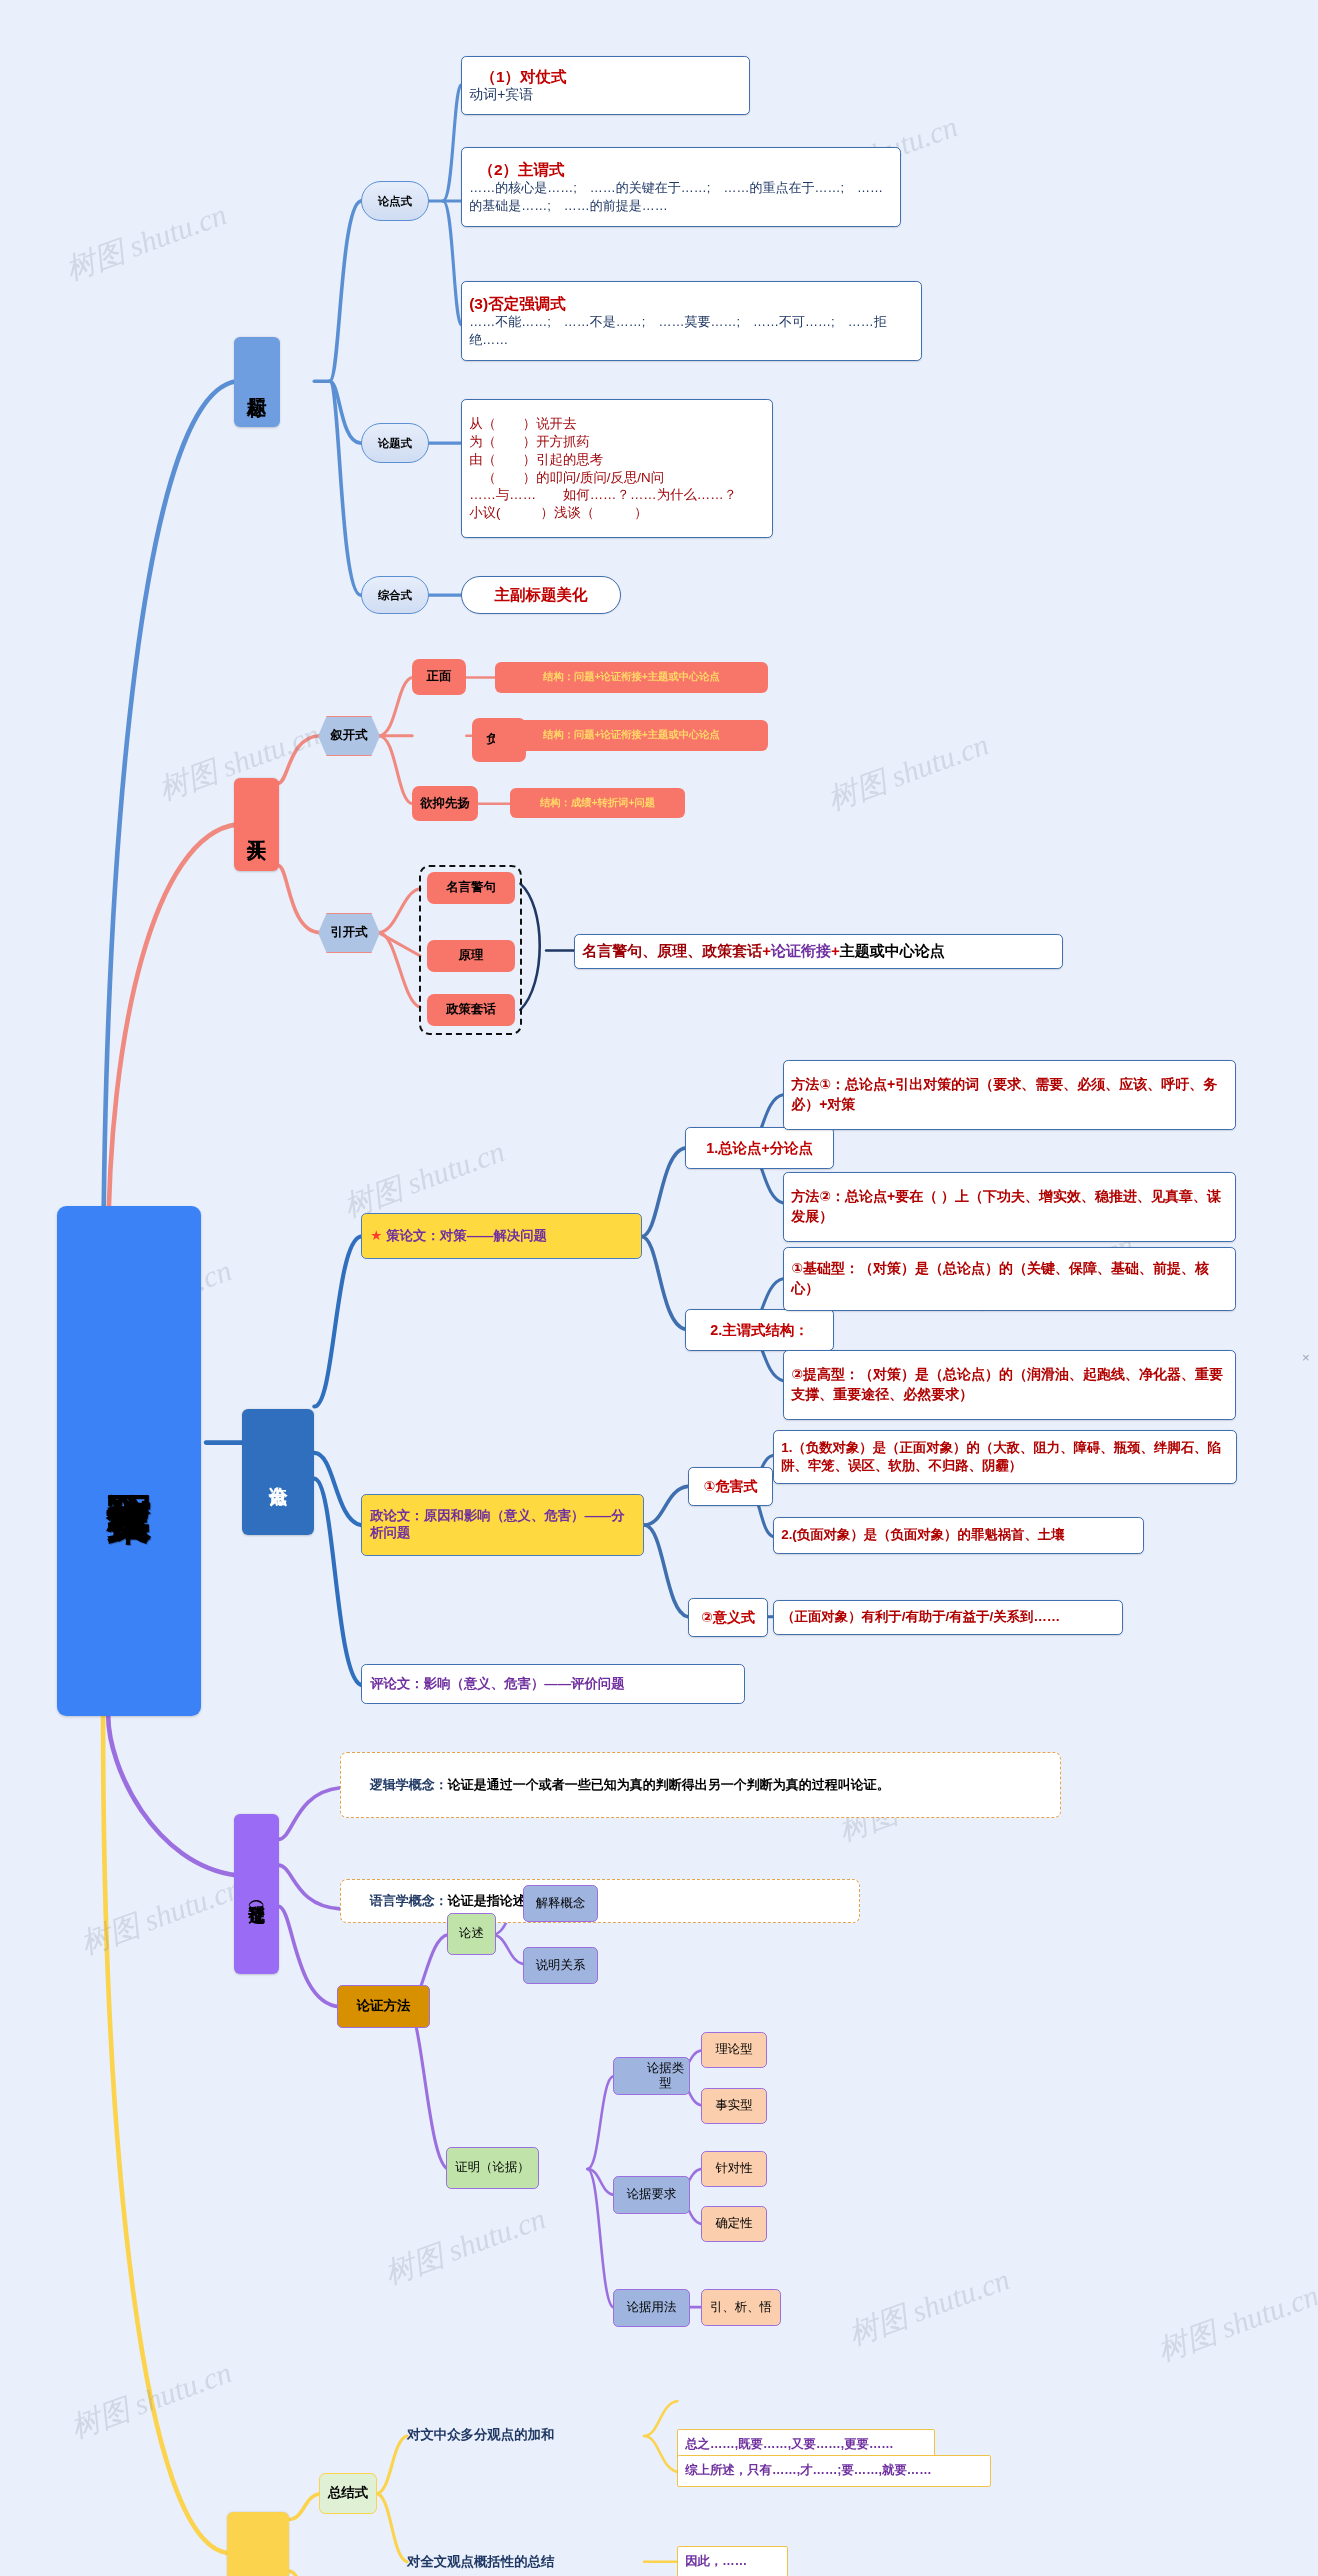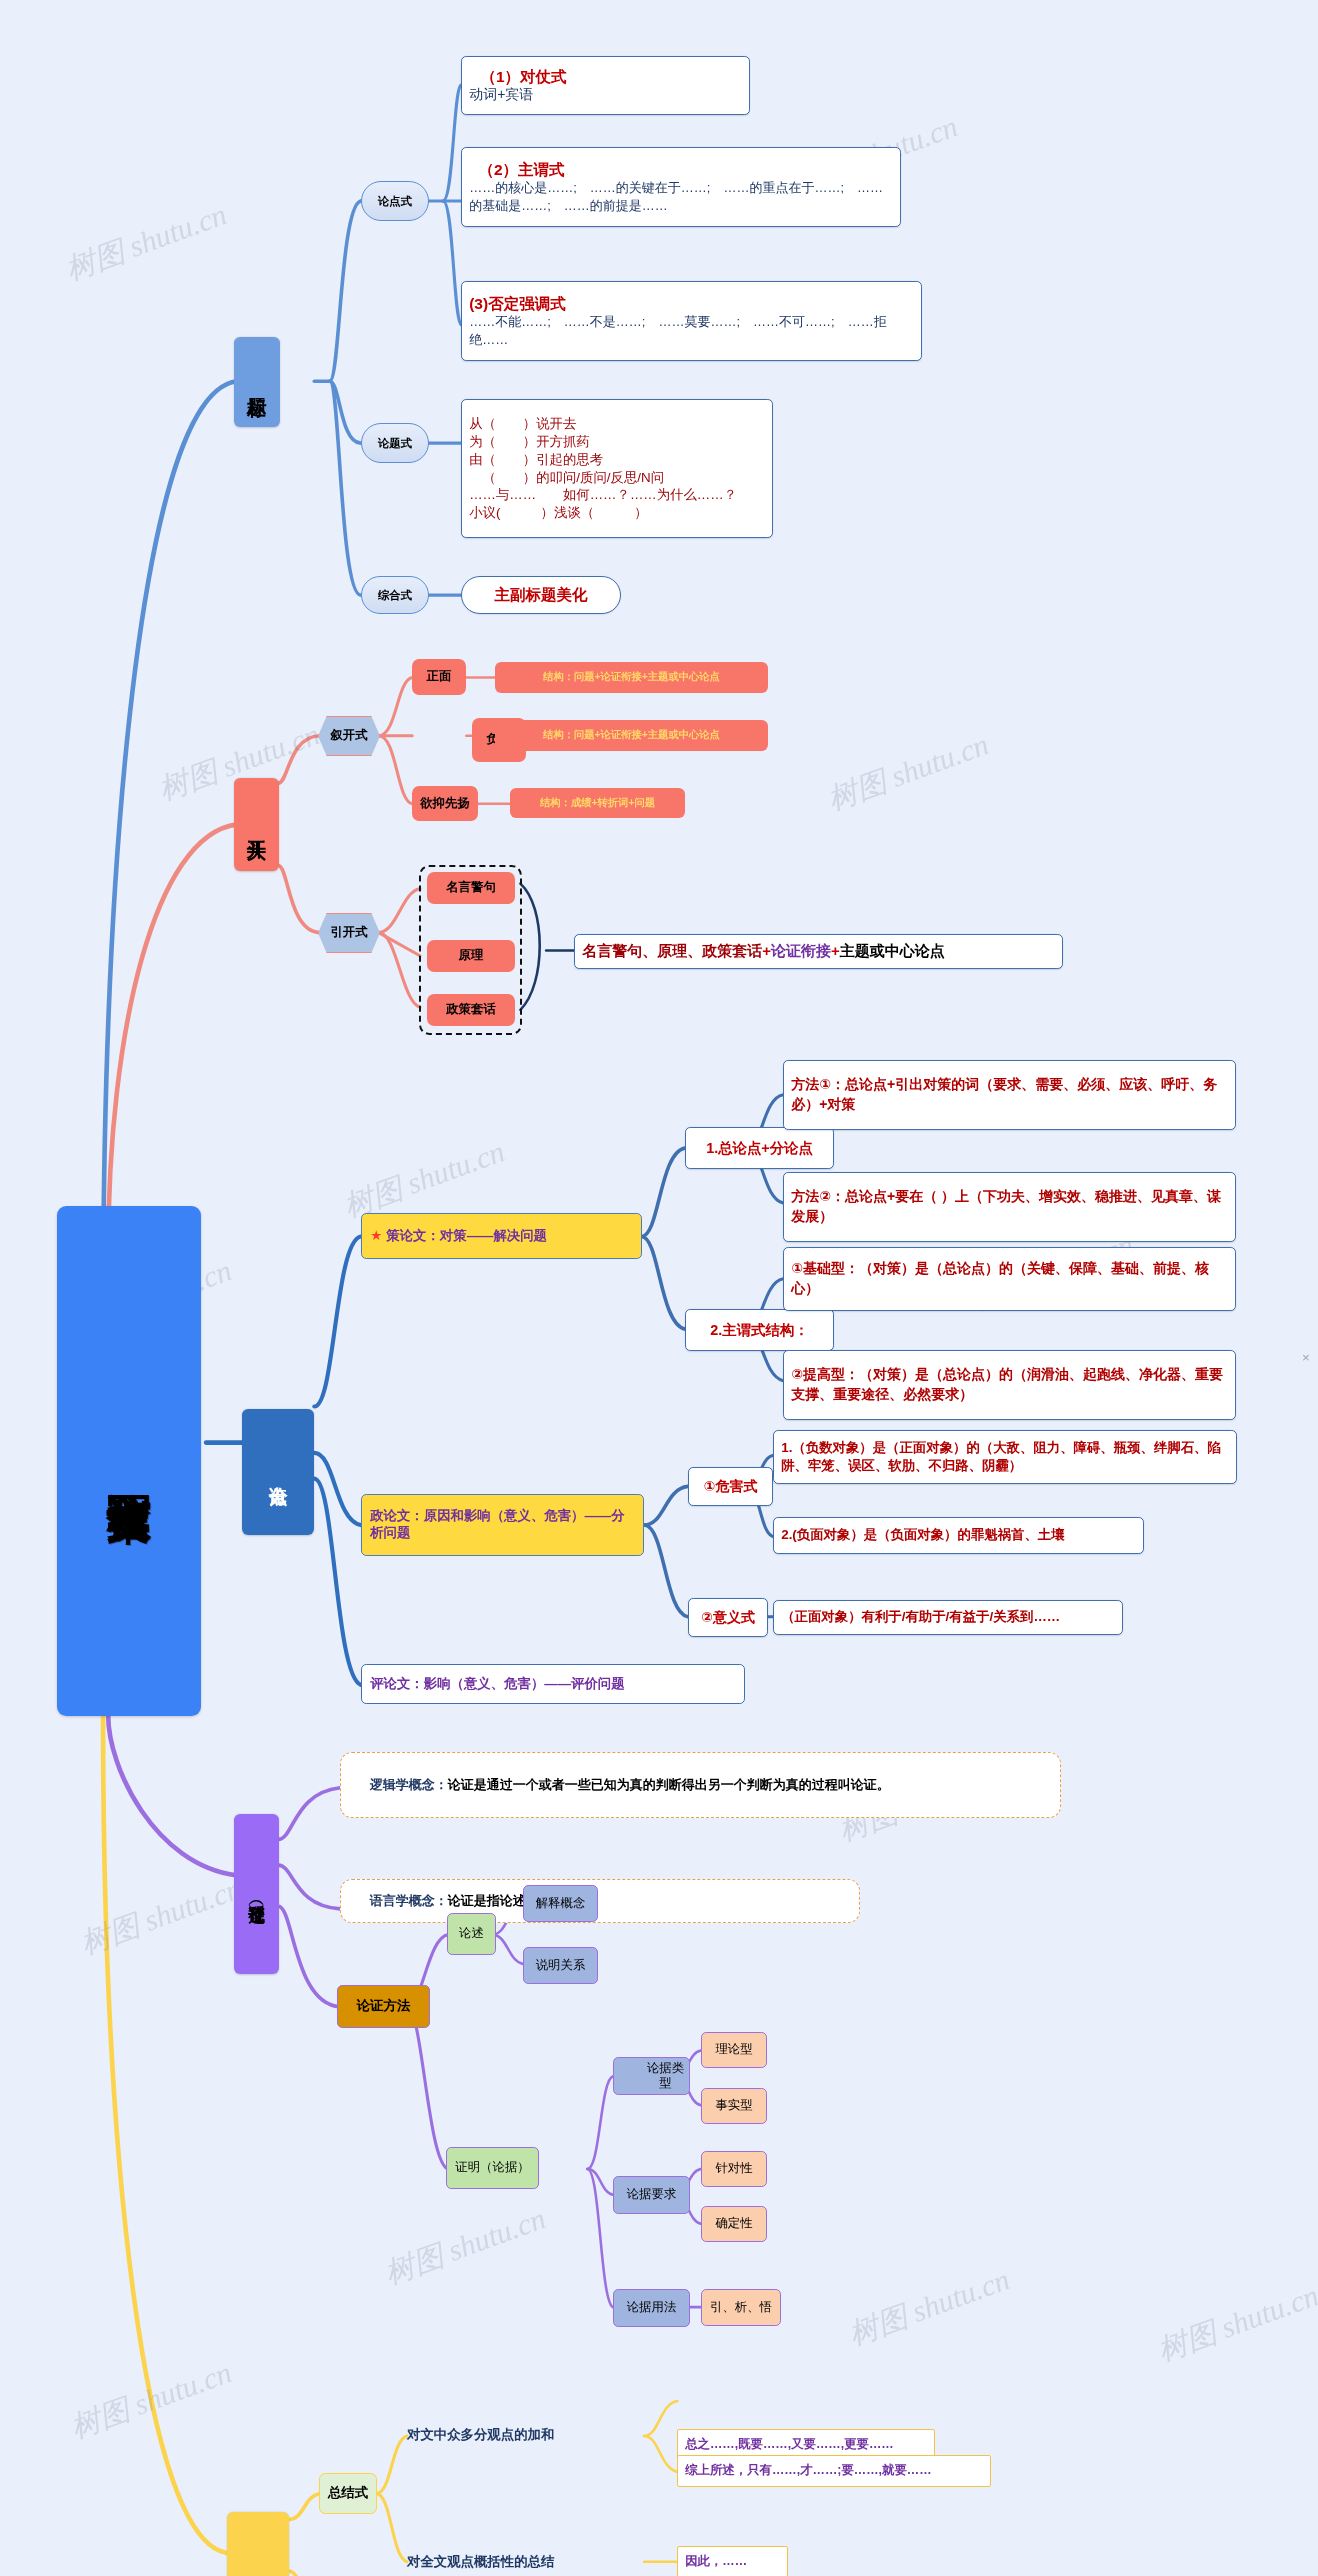--- a/index.html
+++ b/index.html
@@ -145,21 +145,21 @@
     text-align:left;
     justify-content:flex-start;
     padding:4.1px 8.2px;
   }
   .whiteblue .inner{text-align:left;}
 
   
   .obox{
     background:#fff;
     border:1px dashed #e8a04a;
-    border-radius:12px;
+    border-radius:7px;
     text-align:left;
     justify-content:flex-start;
     padding:3.1px 8.2px;
     font-size:12.4px;
     font-weight:bold;
     color:#000;
   }
   .obox .inner{text-align:left;}
   .cblue{color:#1f3864;}
 

